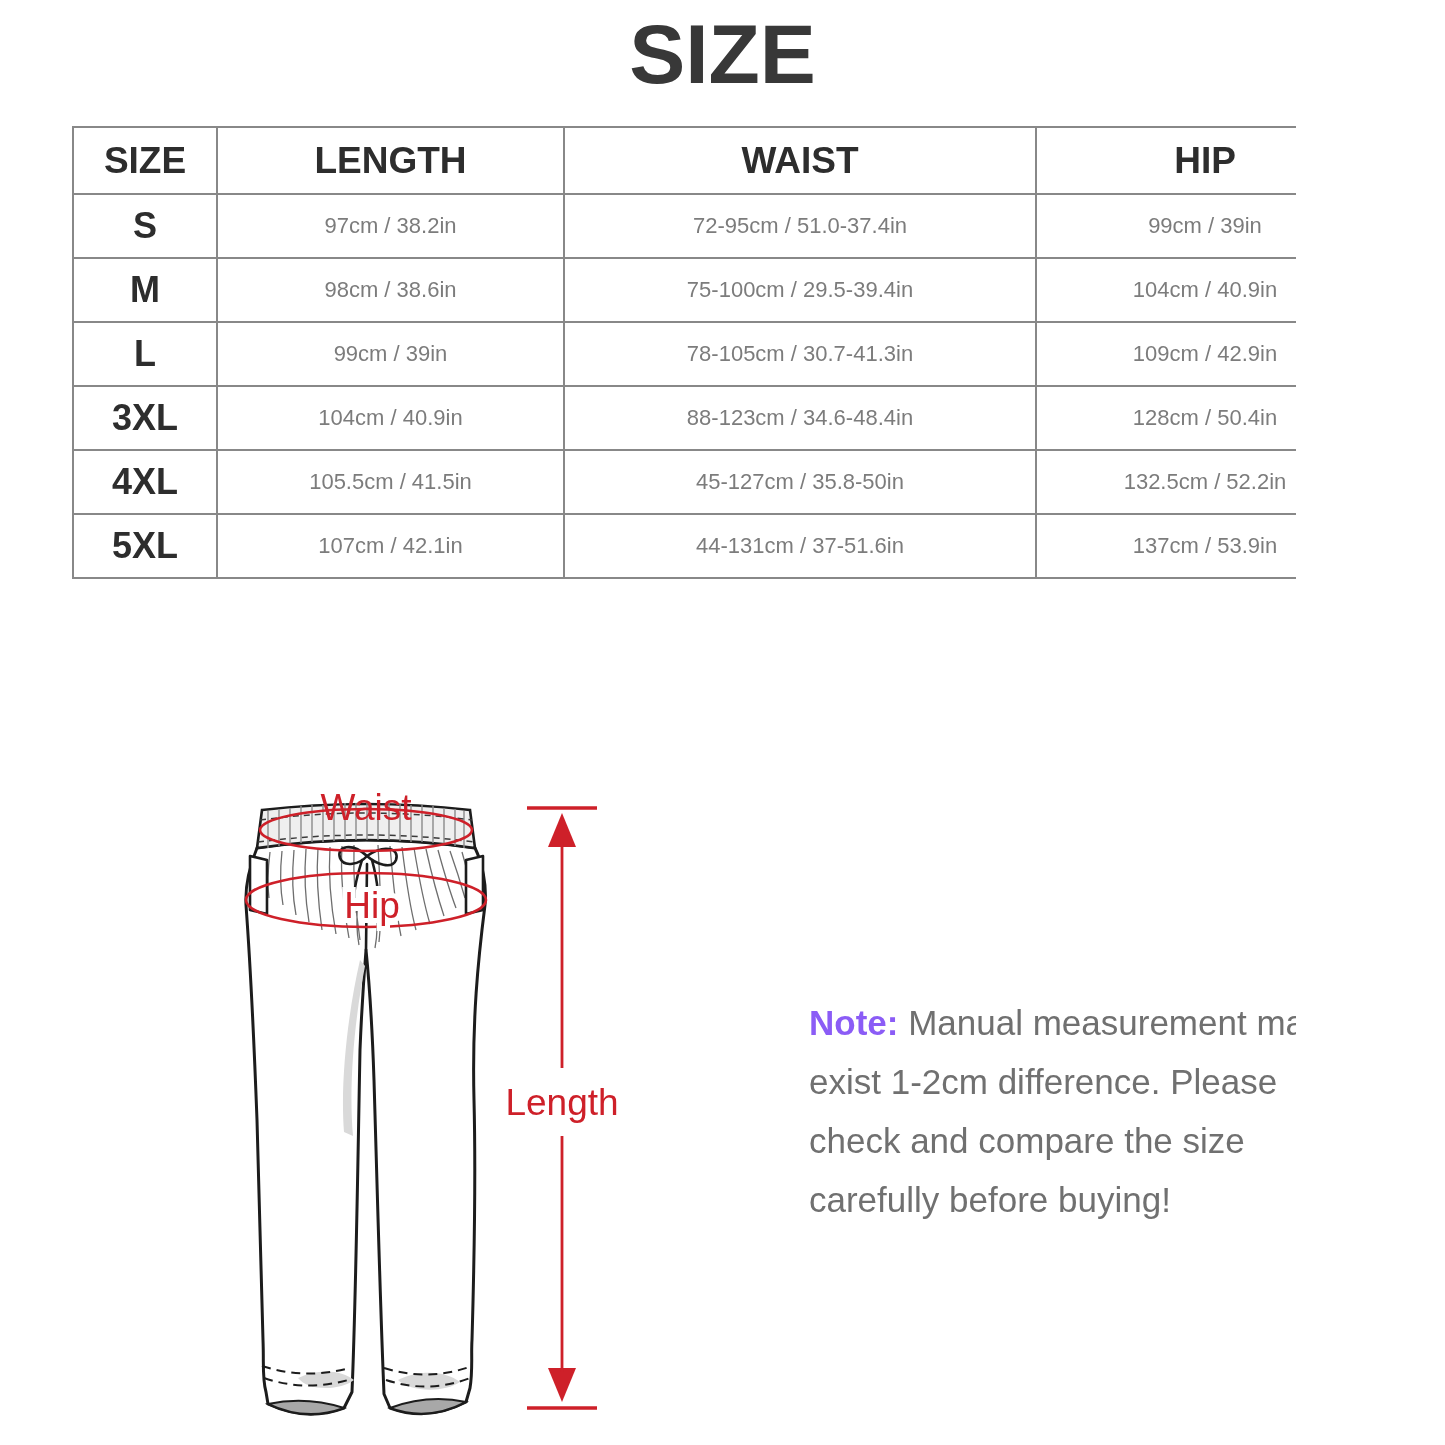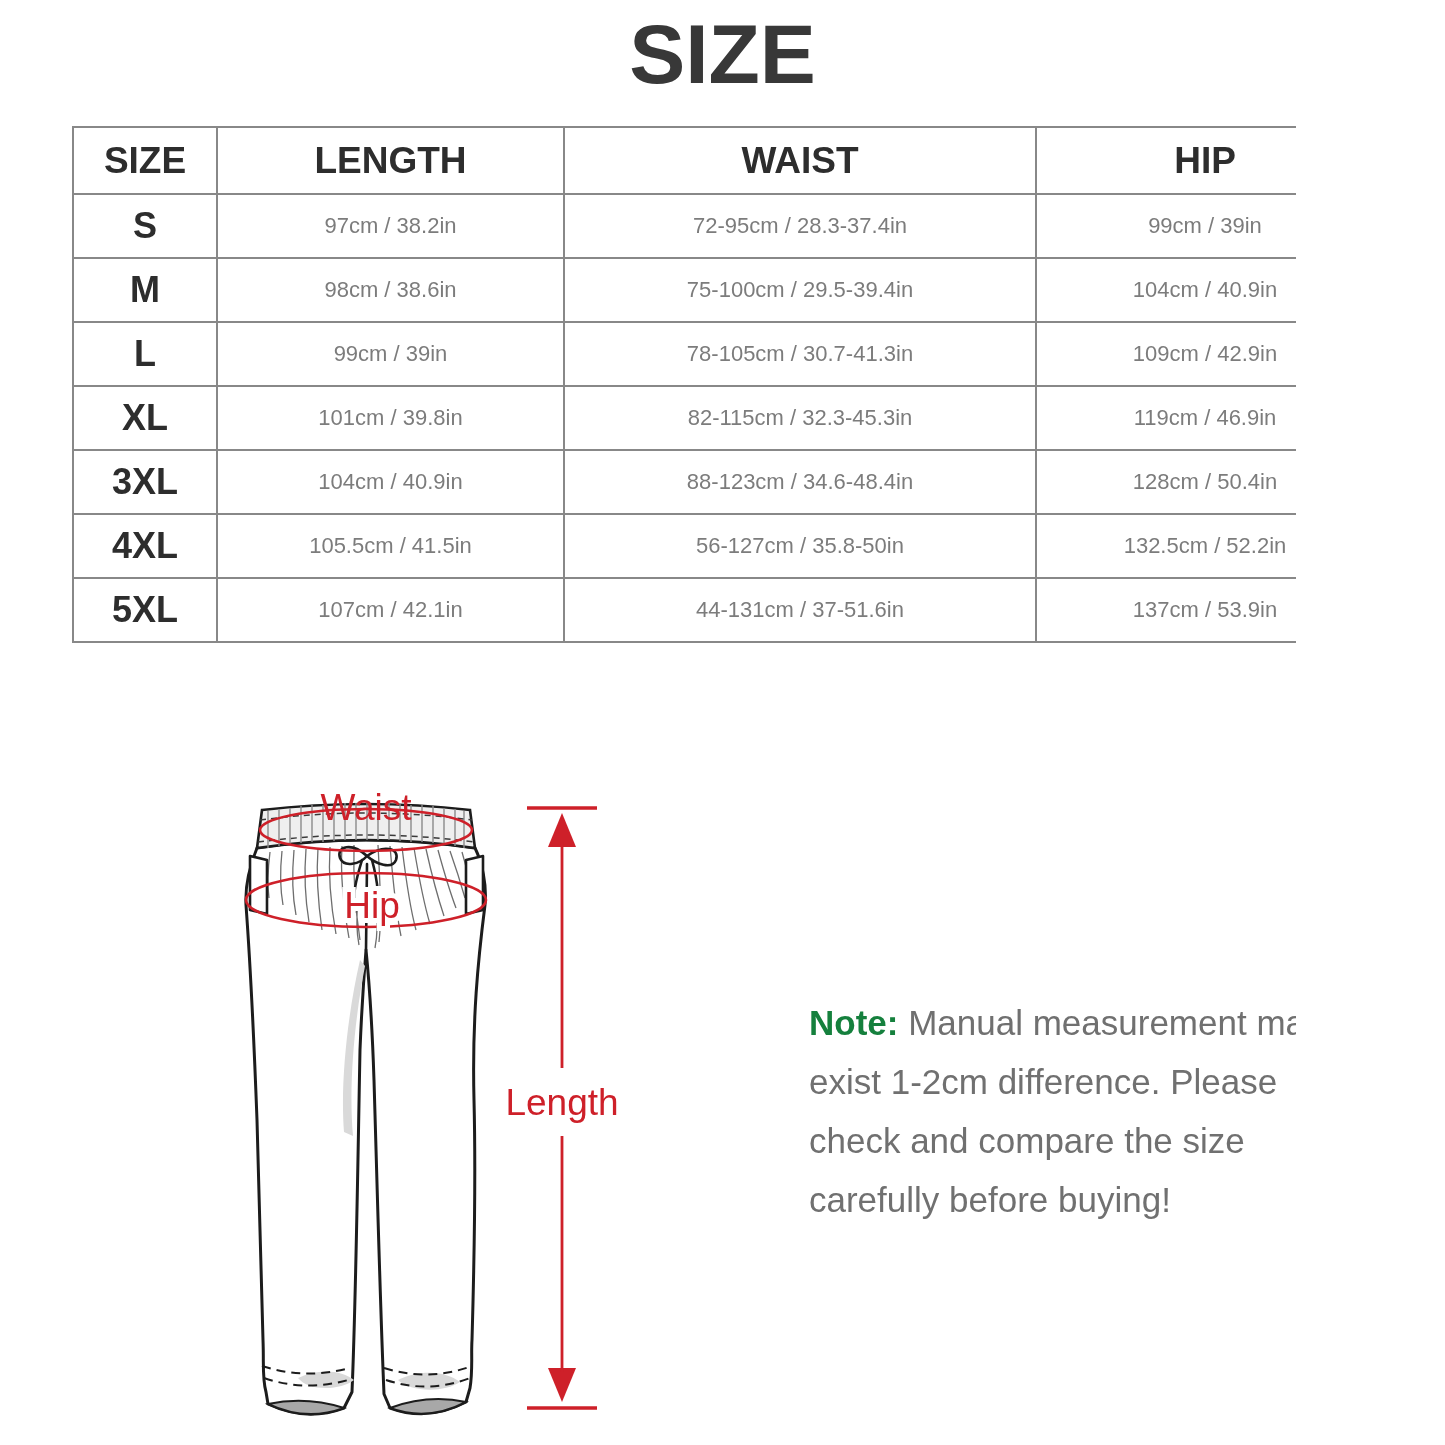--- a/index.html
+++ b/index.html
@@ -22,21 +22,21 @@
   table.size-table thead tr{height:67px;}
   table.size-table tbody tr{height:64px;}
   table.size-table thead th{font-size:37px;font-weight:700;color:#2d2d2d;}
   table.size-table tbody th{font-size:36px;font-weight:700;color:#2d2d2d;}
   table.size-table tbody td{font-size:22px;font-weight:400;color:#7c7c7c;}
   .diagram{position:absolute;left:0;top:0;}
   .note{
     position:absolute;left:809px;top:993px;width:566px;margin:0;
     font-size:35px;line-height:59px;color:#707070;
   }
-  .note b{font-weight:700;color:#15803d;text-align:right;}
+  .note b{font-weight:700;color:#8b5cf6;text-align:right;}
   
   .ink{stroke:#1c1c1c;fill:none;stroke-width:2.6;stroke-linecap:round;stroke-linejoin:round;}
   .body-fill{fill:#ffffff;stroke:#1c1c1c;stroke-width:3;stroke-linejoin:round;}
   .band-fill{fill:#efefef;stroke:#1c1c1c;stroke-width:2.6;}
   .hatch{stroke:#8c8c8c;stroke-width:1.4;fill:none;}
   .wrinkle{stroke:#6e6e6e;stroke-width:1.3;fill:none;}
   .dashline{stroke:#3a3a3a;stroke-width:1.5;fill:none;stroke-dasharray:6 5;}
   .shade{fill:#d9d9d9;stroke:none;}
   .hem-in{fill:#a8a8a8;stroke:#1c1c1c;stroke-width:2;}
   .stitch{stroke:#1c1c1c;stroke-width:2;fill:none;stroke-dasharray:9 6;}
@@ -63,51 +63,45 @@
         <th>SIZE</th>
         <th>LENGTH</th>
         <th>WAIST</th>
         <th>HIP</th>
       </tr>
     </thead>
     <tbody>
       <tr>
         <th>S</th>
         <td>97cm / 38.2in</td>
-        <td>72-95cm / 28.3-37.4in</td>
+        <td>72-95cm / 51.0-37.4in</td>
         <td>99cm / 39in</td>
       </tr>
       <tr>
         <th>M</th>
         <td>98cm / 38.6in</td>
         <td>75-100cm / 29.5-39.4in</td>
         <td>104cm / 40.9in</td>
       </tr>
       <tr>
         <th>L</th>
         <td>99cm / 39in</td>
         <td>78-105cm / 30.7-41.3in</td>
         <td>109cm / 42.9in</td>
       </tr>
       <tr>
-        <th>XL</th>
-        <td>101cm / 39.8in</td>
-        <td>82-115cm / 32.3-45.3in</td>
-        <td>119cm / 46.9in</td>
-      </tr>
-      <tr>
         <th>3XL</th>
         <td>104cm / 40.9in</td>
         <td>88-123cm / 34.6-48.4in</td>
         <td>128cm / 50.4in</td>
       </tr>
       <tr>
         <th>4XL</th>
         <td>105.5cm / 41.5in</td>
-        <td>56-127cm / 35.8-50in</td>
+        <td>45-127cm / 35.8-50in</td>
         <td>132.5cm / 52.2in</td>
       </tr>
       <tr>
         <th>5XL</th>
         <td>107cm / 42.1in</td>
         <td>44-131cm / 37-51.6in</td>
         <td>137cm / 53.9in</td>
       </tr>
     </tbody>
   </table>

